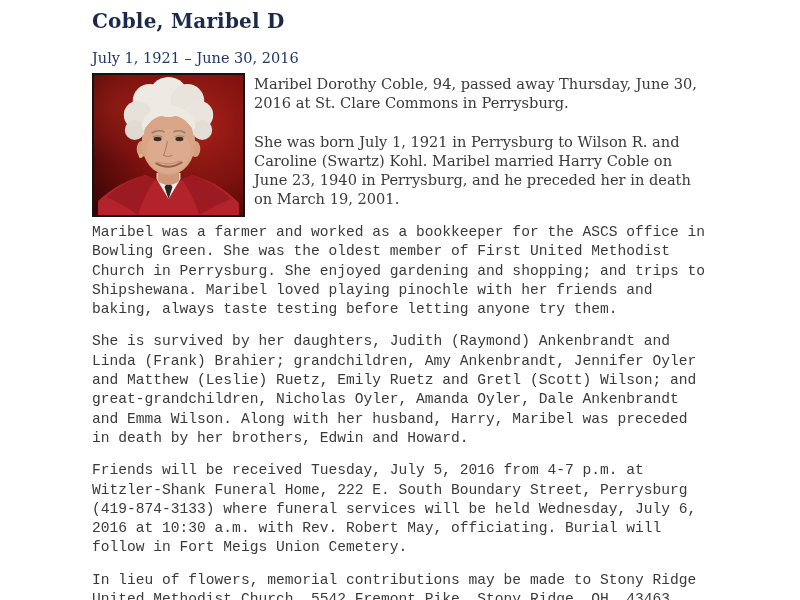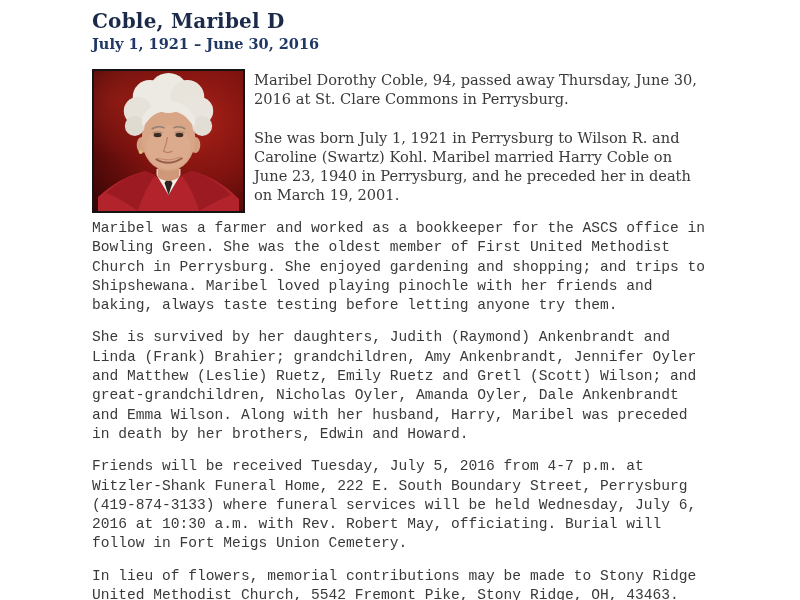--- a/index.html
+++ b/index.html
@@ -17,29 +17,29 @@
   }
   .name {
     font-size: 20px;
     font-weight: bold;
     line-height: 24px;
     color: var(--name-color, #1b2a4a);
     letter-spacing: 0.2px;
   }
   .dates {
     font-size: 14.5px;
-    font-weight: bold;
+    font-weight: normal;
     line-height: 18px;
-    margin-top: 2px;
+    margin-top: 16px;
     color: var(--dates-color, #1f3864);
   }
   .intro-row {
     display: flex;
     align-items: flex-start;
-    margin-top: 16px;
+    margin-top: 6px;
     margin-bottom: 6px;
   }
   .photo-frame {
     flex: 0 0 auto;
     width: 153px;
     height: 144px;
     border: 2px solid var(--photo-border, #141414);
     background: #4a0707;
     margin-right: 9px;
   }

